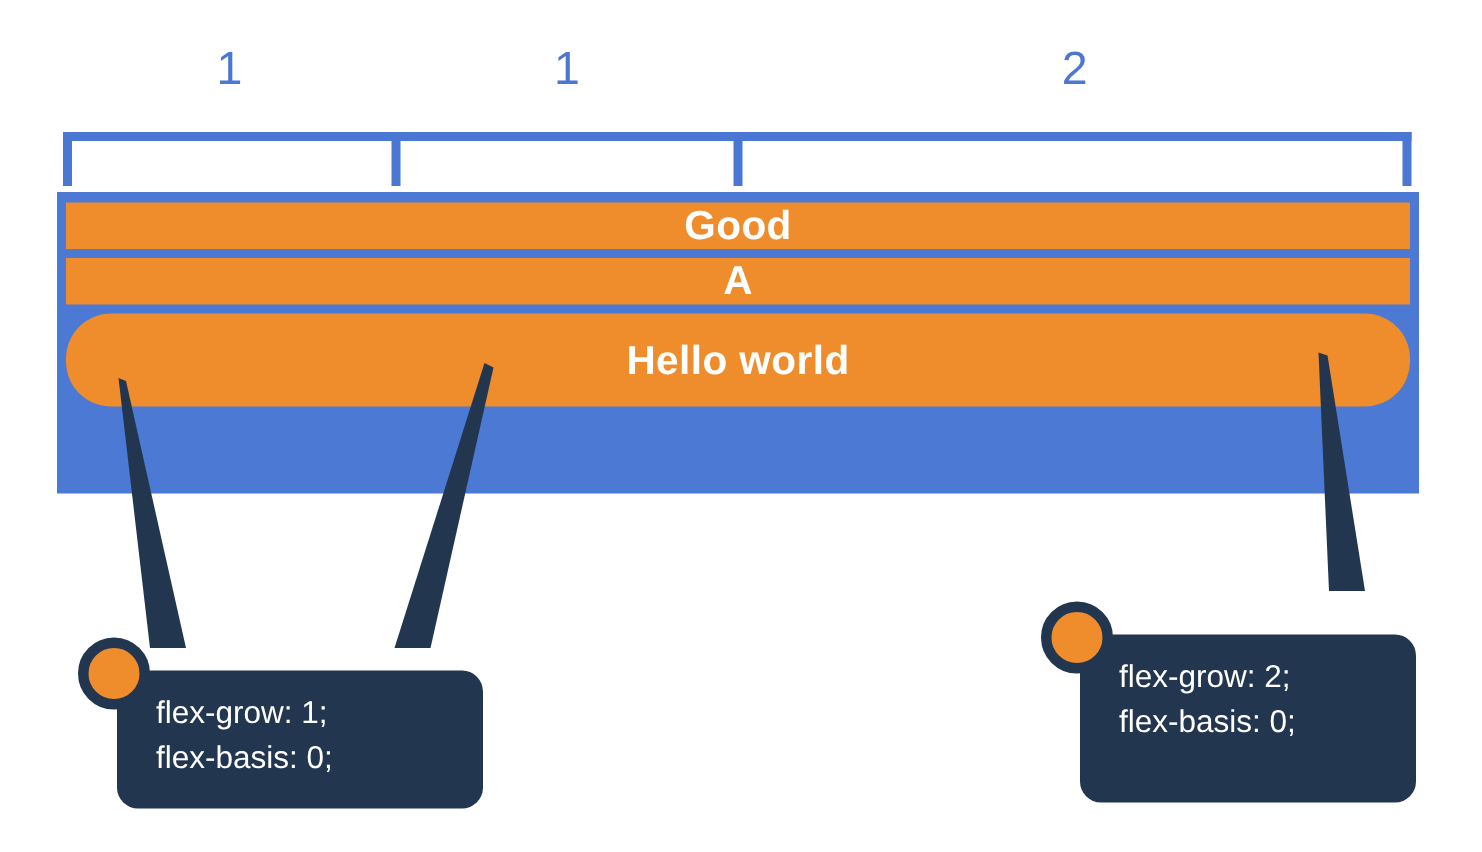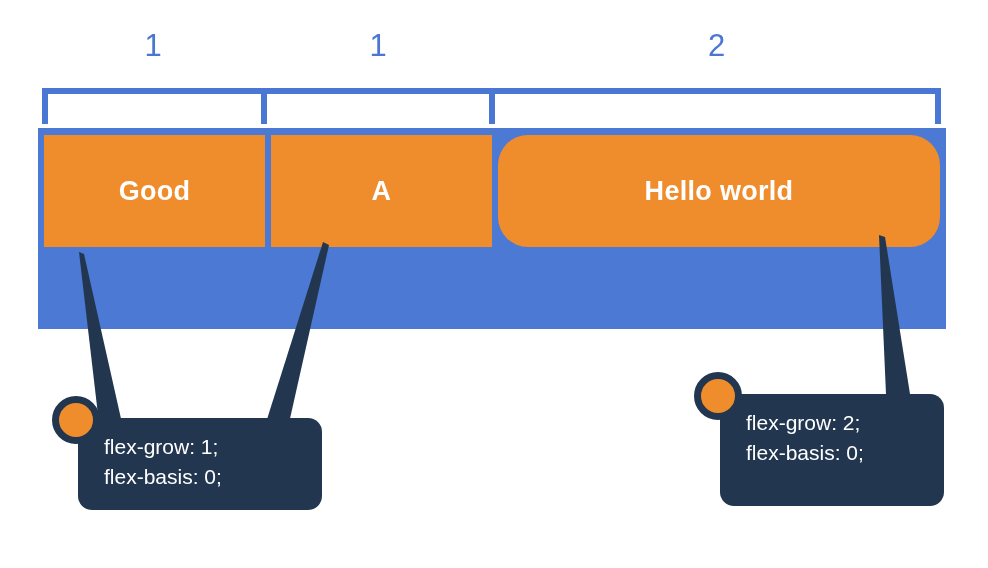--- a/index.html
+++ b/index.html
@@ -49,23 +49,23 @@
     top: 128px;
     width: 908px;
     height: 201px;
     background: #4c79d4;
   }
   .flex-items-row {
     position: absolute;
     left: 6px;
     top: 7px;
     width: 896px;
-    height: 112px;
+    height: 136px;
     display: flex;
-    flex-direction: row;
+    flex-direction: column;
     gap: 6px;
   }
   .flex-item {
     background: #ef8c2c;
     display: flex;
     align-items: center;
     justify-content: center;
     color: #ffffff;
     font-size: 27px;
     font-weight: bold;
@@ -88,20 +88,21 @@
   .callout {
     position: absolute;
     background: #22364f;
     border-radius: 14px;
     color: #ffffff;
     font-size: 21px;
     font-family: "Liberation Sans", sans-serif;
     padding: 14px 20px 16px 26px;
     box-sizing: border-box;
     line-height: 1.45;
+    margin-top: 29px;
   }
   .callout-line {
     white-space: nowrap;
   }
   .callout-badge {
     position: absolute;
     width: 48px;
     height: 48px;
     border-radius: 50%;
     background: #ef8c2c;

